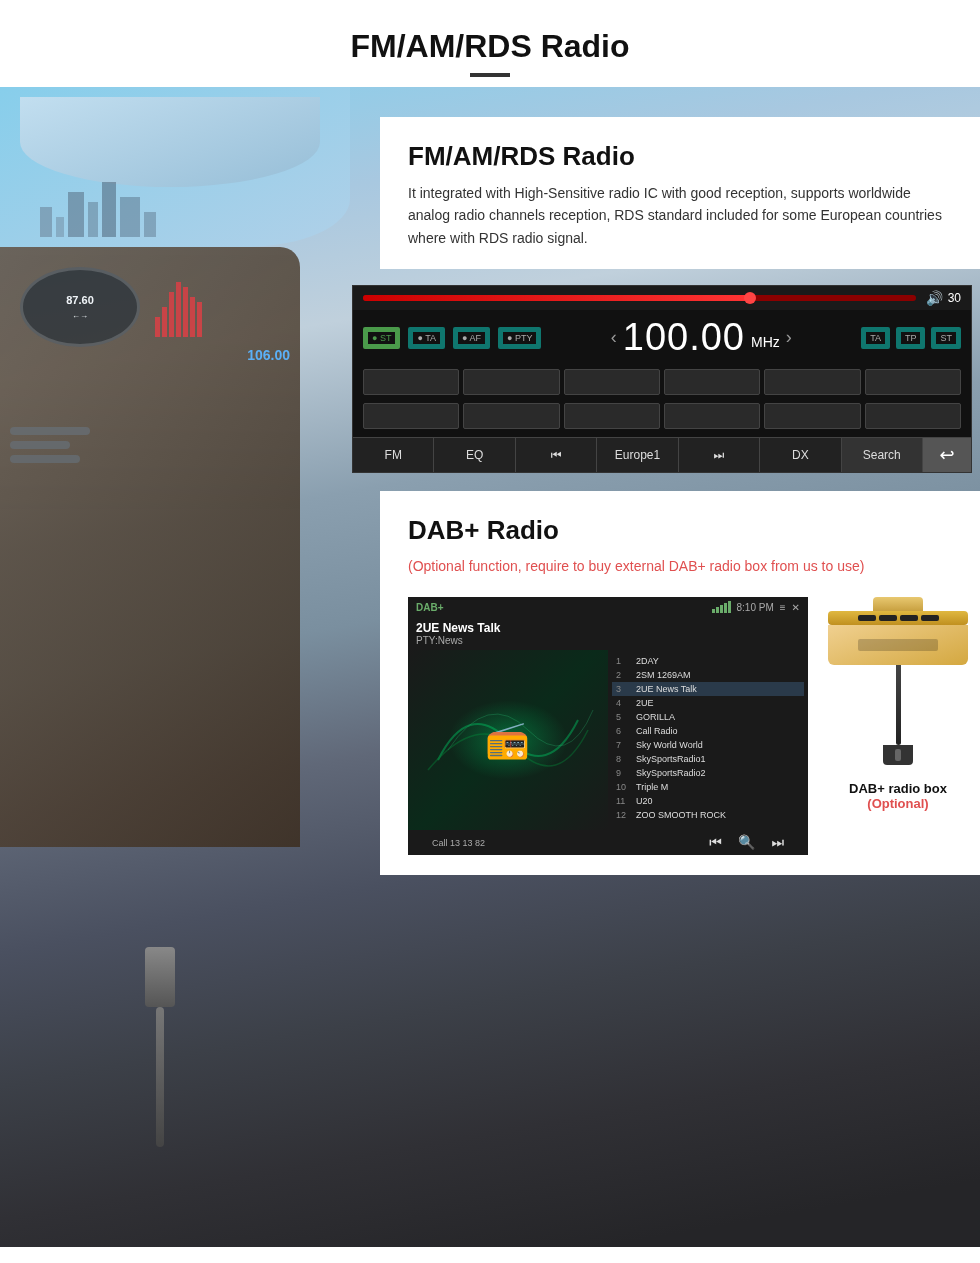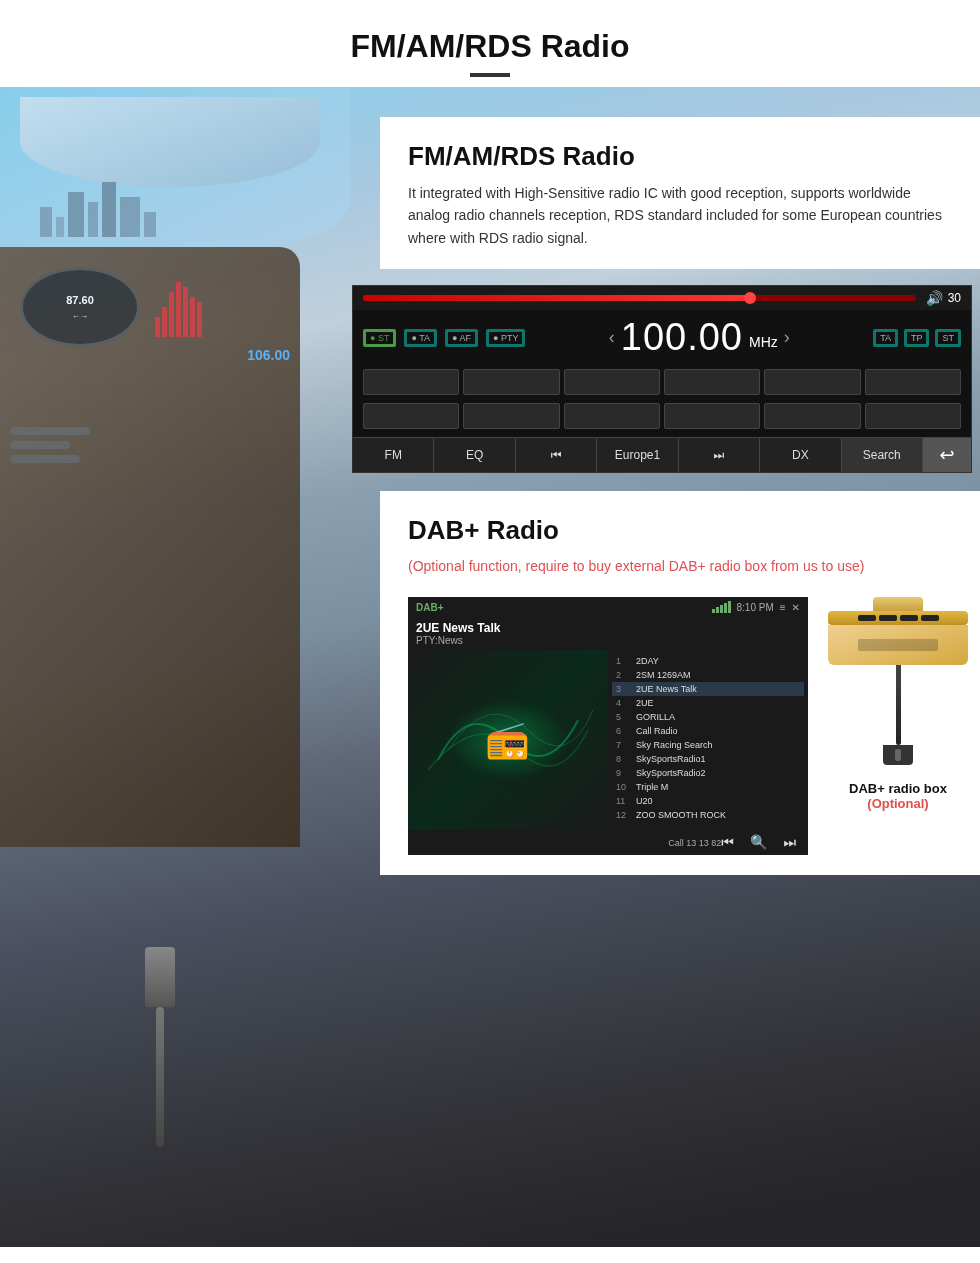--- a/index.html
+++ b/index.html
@@ -115,21 +115,21 @@
       font-size: 10px;
     }
 
     .radio-controls-row {
       display: flex;
       align-items: center;
       padding: 6px 10px;
       gap: 8px;
     }
     .radio-badge {
-      border: 3px solid #0f766e;
+      border: 5px solid #0f766e;
       color: #aaa;
       font-size: 9px;
       padding: 1px 4px;
       border-radius: 2px;
     }
     .radio-badge.active {
       border-color: #4a9a4a;
       color: #4a9a4a;
     }
     .radio-freq-display {
@@ -318,23 +318,23 @@
     }
     .dab-channel-num {
       color: #888;
       min-width: 14px;
     }
     .dab-channel-name {
       color: #ddd;
     }
     .dab-screen-bottom {
       background: #1a1a1a;
-      padding: 4px 12px;
-      display: flex;
-      justify-content: flex-end;
+      padding: 4px 24px;
+      display: flex;
+      justify-content: space-between;
       align-items: center;
     }
     .dab-call {
       color: #aaa;
       font-size: 9px;
     }
     .dab-controls {
       display: flex;
       gap: 16px;
     }
@@ -560,21 +560,21 @@
               <div class="dab-channel-item">
                 <span class="dab-channel-num">5</span>
                 <span class="dab-channel-name">GORILLA</span>
               </div>
               <div class="dab-channel-item">
                 <span class="dab-channel-num">6</span>
                 <span class="dab-channel-name">Call Radio</span>
               </div>
               <div class="dab-channel-item">
                 <span class="dab-channel-num">7</span>
-                <span class="dab-channel-name">Sky Racing Search</span>
+                <span class="dab-channel-name">Sky World World</span>
               </div>
               <div class="dab-channel-item">
                 <span class="dab-channel-num">8</span>
                 <span class="dab-channel-name">SkySportsRadio1</span>
               </div>
               <div class="dab-channel-item">
                 <span class="dab-channel-num">9</span>
                 <span class="dab-channel-name">SkySportsRadio2</span>
               </div>
               <div class="dab-channel-item">

